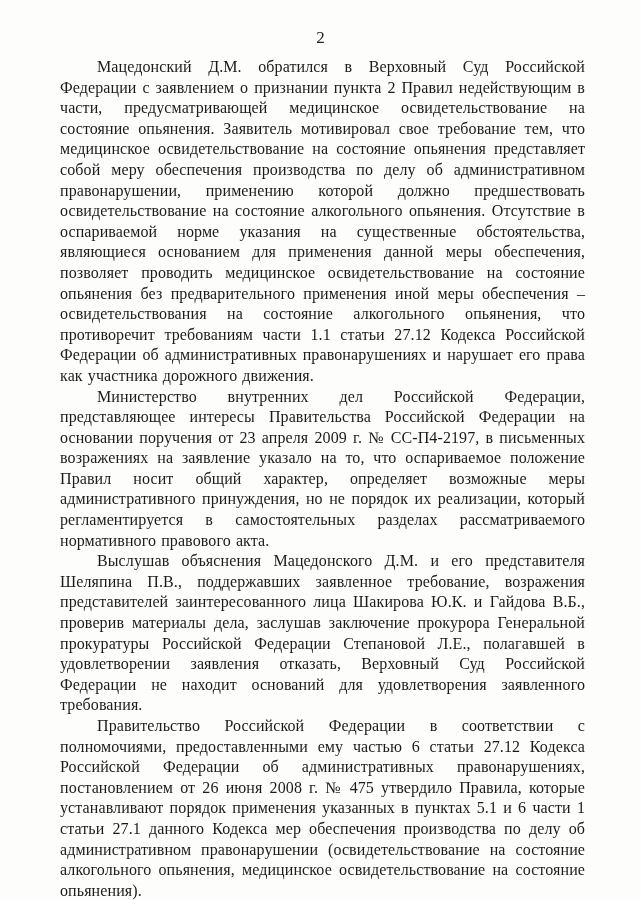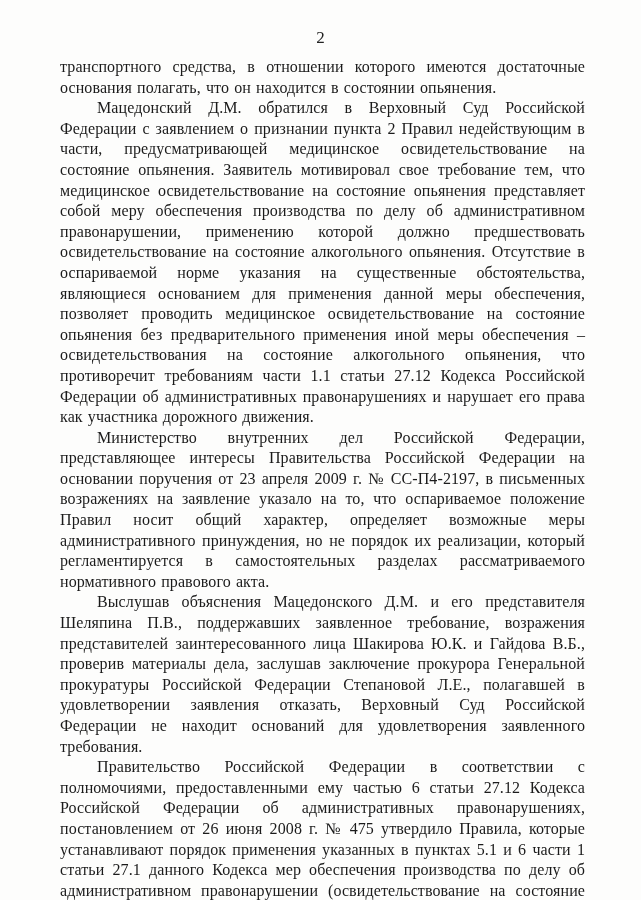--- a/index.html
+++ b/index.html
@@ -41,20 +41,19 @@
   .content p.continuation {
     text-indent: 0;
   }
 </style>
 </head>
 <body>
 
 <div class="page">
   <div class="page-number">2</div>
   <div class="content">
-    <p class="continuation">транспортного средства, в отношении которого имеются достаточные основания полагать, что он находится в состоянии опьянения.</p>
     <p>Мацедонский Д.М. обратился в Верховный Суд Российской Федерации с заявлением о признании пункта 2 Правил недействующим в части, предусматривающей медицинское освидетельствование на состояние опьянения. Заявитель мотивировал свое требование тем, что медицинское освидетельствование на состояние опьянения представляет собой меру обеспечения производства по делу об административном правонарушении, применению которой должно предшествовать освидетельствование на состояние алкогольного опьянения. Отсутствие в оспариваемой норме указания на существенные обстоятельства, являющиеся основанием для применения данной меры обеспечения, позволяет проводить медицинское освидетельствование на состояние опьянения без предварительного применения иной меры обеспечения – освидетельствования на состояние алкогольного опьянения, что противоречит требованиям части 1.1 статьи 27.12 Кодекса Российской Федерации об административных правонарушениях и нарушает его права как участника дорожного движения.</p>
     <p>Министерство внутренних дел Российской Федерации, представляющее интересы Правительства Российской Федерации на основании поручения от 23 апреля 2009 г. № СС-П4-2197, в письменных возражениях на заявление указало на то, что оспариваемое положение Правил носит общий характер, определяет возможные меры административного принуждения, но не порядок их реализации, который регламентируется в самостоятельных разделах рассматриваемого нормативного правового акта.</p>
     <p>Выслушав объяснения Мацедонского Д.М. и его представителя Шеляпина П.В., поддержавших заявленное требование, возражения представителей заинтересованного лица Шакирова Ю.К. и Гайдова В.Б., проверив материалы дела, заслушав заключение прокурора Генеральной прокуратуры Российской Федерации Степановой Л.Е., полагавшей в удовлетворении заявления отказать, Верховный Суд Российской Федерации не находит оснований для удовлетворения заявленного требования.</p>
     <p>Правительство Российской Федерации в соответствии с полномочиями, предоставленными ему частью 6 статьи 27.12 Кодекса Российской Федерации об административных правонарушениях, постановлением от 26 июня 2008 г. № 475 утвердило Правила, которые устанавливают порядок применения указанных в пунктах 5.1 и 6 части 1 статьи 27.1 данного Кодекса мер обеспечения производства по делу об административном правонарушении (освидетельствование на состояние алкогольного опьянения, медицинское освидетельствование на состояние опьянения).</p>
 
   </div>
 </div>
 
 </body></html>

